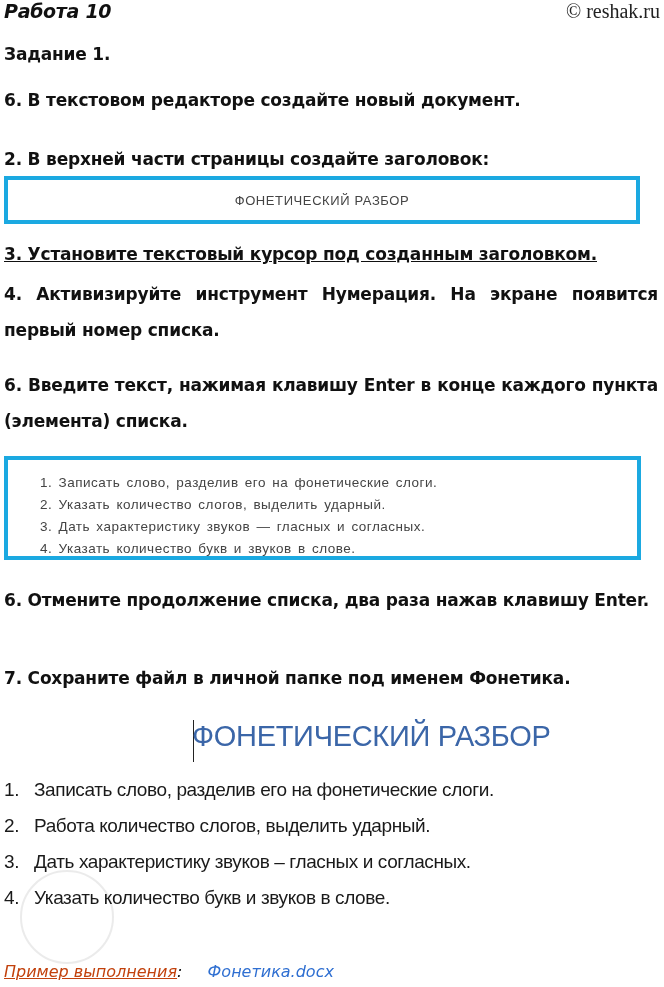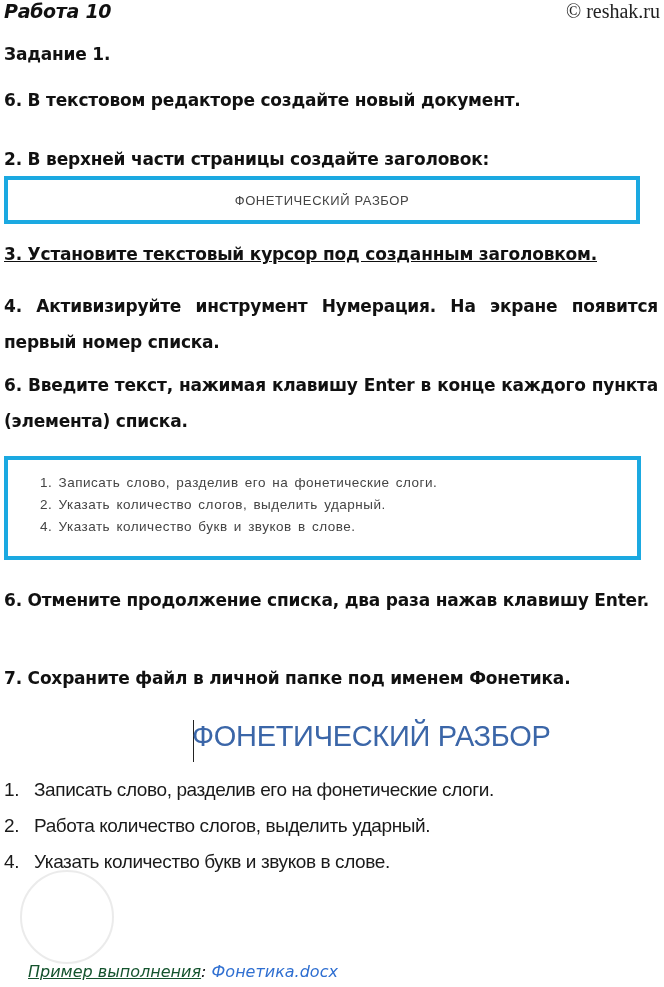--- a/index.html
+++ b/index.html
@@ -14,57 +14,59 @@
   .box1 { left:4px; top:176px; width:636px; height:48px; display:flex; align-items:center; justify-content:center; }
   .box1 span { font-family:"Liberation Sans", sans-serif; font-size:13px; color:#444; letter-spacing:0.6px; }
   .box2 { left:4px; top:456px; width:637px; height:104px; padding:12px 0 0 32px; }
   .box2 div { font-family:"Liberation Sans", sans-serif; font-size:13.5px; color:#444; line-height:22px; letter-spacing:0.5px; word-spacing:2px; }
   .result-title { left:192px; top:720px; font-family:"Liberation Sans", sans-serif; font-size:29px; color:#3b66a8; font-weight:normal; letter-spacing:-0.3px; }
   .caret { left:193px; top:720px; width:1px; height:42px; background:#222; }
   .result-list { left:4px; top:772px; }
   .result-list div { font-family:"Liberation Sans", sans-serif; font-size:19px; color:#1a1a1a; line-height:36px; letter-spacing:-0.4px; }
   .result-list .num { display:inline-block; width:30px; }
   .footer { left:4px; top:962px; font-size:16px; font-style:italic; }
-  .footer .label { text-decoration:underline; color:#14532d;margin-left:24px; }
-  .footer .link { color:#2f6fd1; }
+  .footer .label { text-decoration:underline; color:#c2410c; }
+  .footer .link { color:#2f6fd1;margin-left:20px; }
   .wm { left:20px; top:870px; width:90px; height:90px; border:2px solid #ddd; border-radius:50%; opacity:0.6; }
 </style>
 </head>
 <body>
 
 <div class="abs title">Работа 10</div>
 <div class="abs copyright">© reshak.ru</div>
 
 <div class="abs step" style="top:36px;">Задание 1.</div>
 <div class="abs step" style="top:82px;">6. В текстовом редакторе создайте новый документ.</div>
 <div class="abs step" style="top:127px;margin-top:14px;">2. В верхней части страницы создайте заголовок:</div>
 
 <div class="abs box box1">
   <span>ФОНЕТИЧЕСКИЙ РАЗБОР</span>
 </div>
 
 <div class="abs step" style="top:236px;text-decoration:underline;">3. Установите текстовый курсор под созданным заголовком.</div>
-<div class="abs step justify" style="top:288px;">4. Активизируйте инструмент Нумерация. На экране появится первый номер списка.</div>
+<div class="abs step justify" style="top:276px;">4. Активизируйте инструмент Нумерация. На экране появится первый номер списка.</div>
 <div class="abs step justify" style="top:367px;">6. Введите текст, нажимая клавишу Enter в конце каждого пункта (элемента) списка.</div>
 
 <div class="abs box box2">
   <div>1. Записать слово, разделив его на фонетические слоги.</div>
   <div>2. Указать количество слогов, выделить ударный.</div>
+  <div>3. Дать характеристику звуков — гласных и согласных.</div>
   <div>4. Указать количество букв и звуков в слове.</div>
 </div>
 
 <div class="abs step justify" style="top:582px;">6. Отмените продолжение списка, два раза нажав клавишу Enter.</div>
 <div class="abs step" style="top:660px;">7. Сохраните файл в личной папке под именем Фонетика.</div>
 
 <div class="abs wm"></div>
 
 <div class="abs caret"></div>
 <div class="abs result-title">ФОНЕТИЧЕСКИЙ РАЗБОР</div>
 
 <div class="abs result-list">
   <div><span class="num">1.</span><span>Записать слово, разделив его на фонетические слоги.</span></div>
   <div><span class="num">2.</span><span>Работа количество слогов, выделить ударный.</span></div>
+  <div><span class="num">3.</span><span>Дать характеристику звуков – гласных и согласных.</span></div>
   <div><span class="num">4.</span><span>Указать количество букв и звуков в слове.</span></div>
 </div>
 
 <div class="abs footer">
   <span class="label">Пример выполнения</span><span>: </span><span class="link">Фонетика.docx</span>
 </div>
 
 </body></html>

